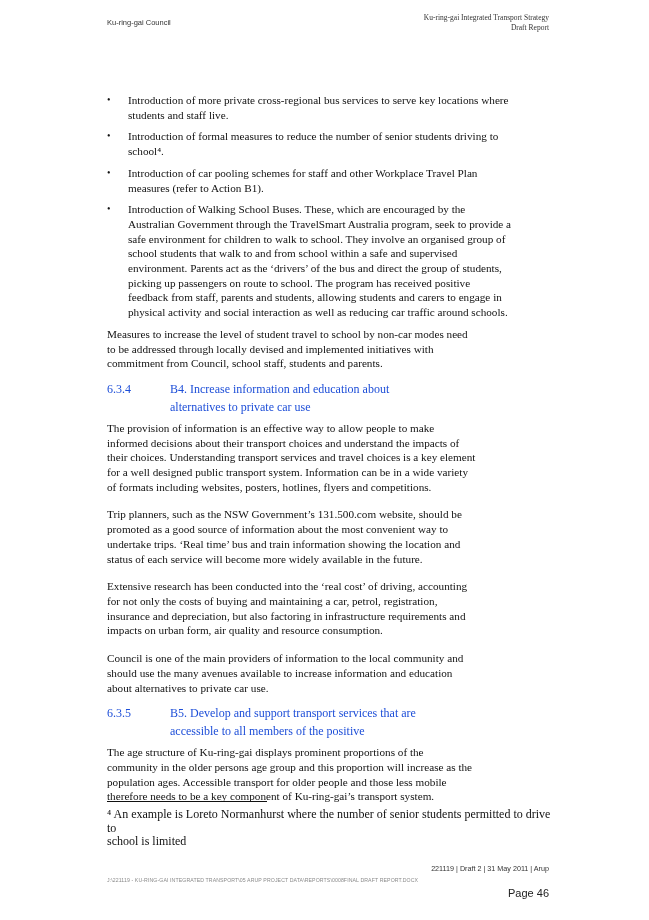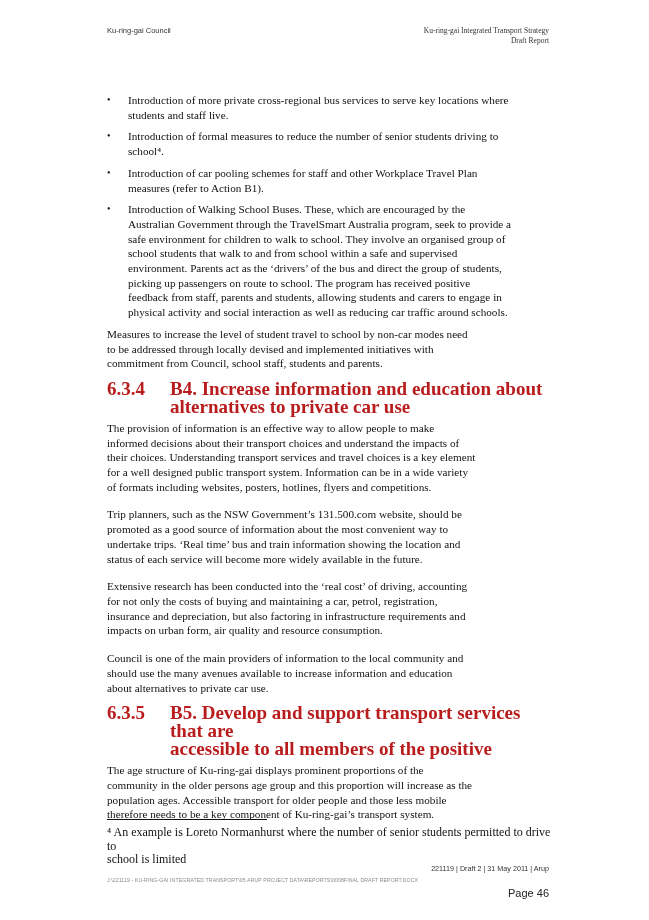--- a/index.html
+++ b/index.html
@@ -14,26 +14,25 @@
   }
 
   
   .header {
     position: absolute;
     top: 13px;
     left: 107px;
     right: 100px;
     display: flex;
     justify-content: space-between;
-    align-items: flex-start;
+    align-items: center;
     font-family: "Liberation Sans", "DejaVu Sans", sans-serif;
     font-size: 7.5px;
     line-height: 9.5px;
     color: #333333;
-    margin-top: 13px;
   }
   .header-right { text-align: right; white-space: pre-line; font-family: Liberation Serif, serif; }
 
   
   .content {
     position: absolute;
     top: 93px;
     left: 107px;
     width: 446px;
     font-size: 11.2px;
@@ -48,23 +47,23 @@
     line-height: 14.7px;
   }
   .bullet-text { white-space: pre; }
 
   .para { margin: 0 0 13px 0; white-space: pre; }
   .para.first-after-list { margin-top: 3px; }
 
   .section-heading {
     display: flex;
     margin: -4px 0 5px 0;
-    color: #b91c1c;
-    font-weight: bold;
-    font-size: 19px;
+    color: #1d4ed8;
+    font-weight: normal;
+    font-size: 12px;
     line-height: 18px;
   }
   .heading-number { flex: 0 0 63px; }
   .heading-title { white-space: pre-line; }
 
   .footnote { margin-top: -16px; }
   .footnote-divider {
     width: 160px;
     height: 0;
     border: none;

